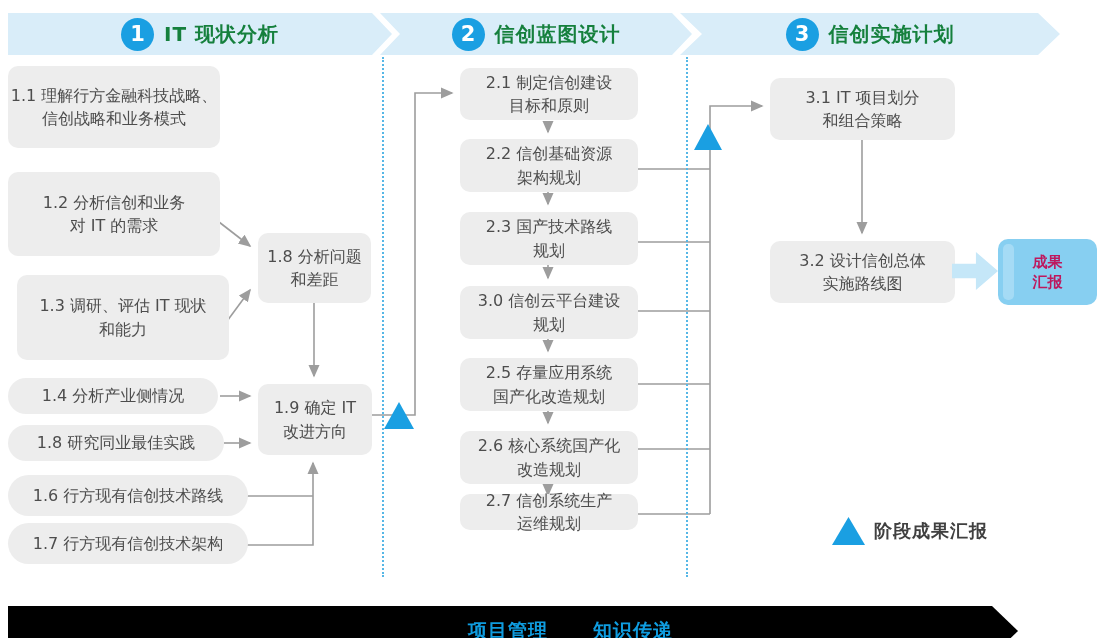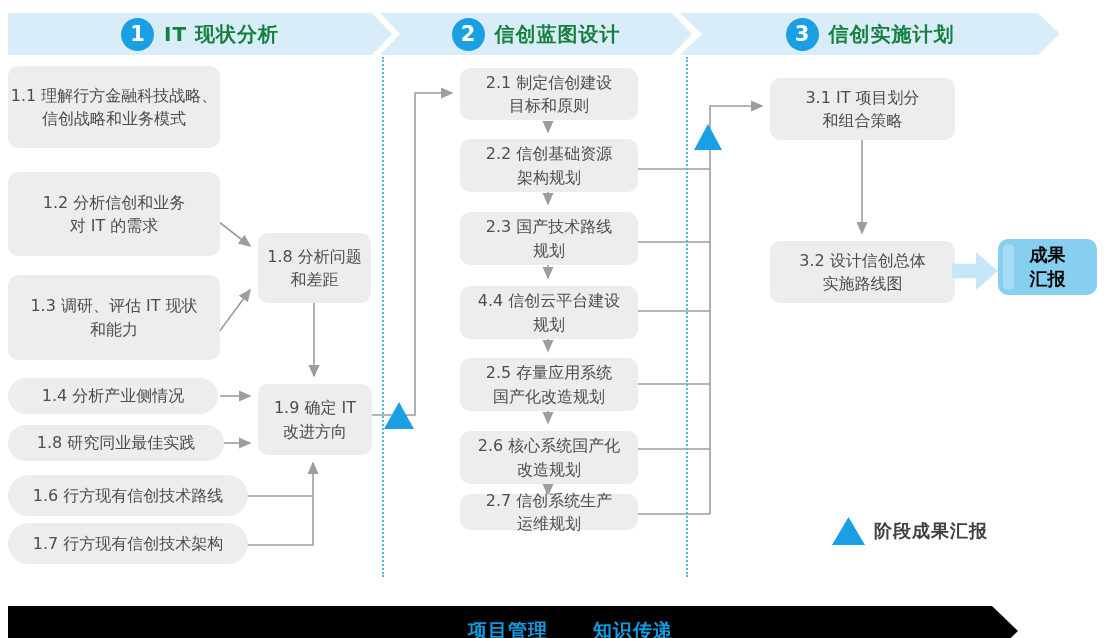--- a/index.html
+++ b/index.html
@@ -20,22 +20,22 @@
   
   .dot{position:absolute;top:57px;height:520px;width:0;border-left:2px dotted #56b7e6;}
   
   .b{position:absolute;background:#ededed;border-radius:10px;color:#4d4d4d;
      display:flex;align-items:center;justify-content:center;text-align:center;
      white-space:pre-line;font-size:16px;line-height:1.45;}
   .pill{border-radius:22px;font-size:16px;}
   
   .tri{position:absolute;background:#1a9fe2;clip-path:polygon(50% 0,100% 100%,0 100%);}
   
-  .report{position:absolute;left:998px;top:239px;width:99px;height:56px;background:#87cff1;
-          border-radius:10px;color:#000000;font-weight:bold;font-size:18px;line-height:1.35;
+  .report{position:absolute;left:998px;top:239px;width:99px;height:66px;background:#87cff1;
+          border-radius:10px;color:#be185d;font-weight:bold;font-size:15px;line-height:1.35;
           display:flex;align-items:center;justify-content:center;text-align:center;white-space:pre-line;}
   .stripe{position:absolute;left:5px;top:5px;bottom:5px;width:11px;background:#a5dbf5;border-radius:5px;}
   .blockarrow{position:absolute;left:952px;top:252px;width:46px;height:38px;background:#c5e7f8;
           clip-path:polygon(0 31%,52% 31%,52% 0,100% 50%,52% 100%,52% 69%,0 69%);}
   
   .legendlabel{position:absolute;left:874px;top:519px;color:#404040;font-weight:bold;font-size:18px;letter-spacing:1px;}
   
   .fband{position:absolute;left:8px;top:606px;width:1010px;height:50px;background:#000000;
          clip-path:polygon(0 0,calc(100% - 26px) 0,100% 50%,calc(100% - 26px) 100%,0 100%);}
   .flabel{position:absolute;top:50%;transform:translateY(-50%);color:#0f9cdf;
@@ -92,38 +92,38 @@
   </div>
   <div class="band band3">
     <span class="num">3</span>
     <span class="ptitle">信创实施计划</span>
   </div>
 
   <div class="b" style="left:8px;top:66px;width:212px;height:82px">1.1 理解行方金融科技战略、
 信创战略和业务模式</div>
   <div class="b" style="left:8px;top:172px;width:212px;height:84px">1.2 分析信创和业务
 对 IT 的需求</div>
-  <div class="b" style="left:8px;top:275px;width:212px;height:85px">1.3 调研、评估 IT 现状
+  <div class="b" style="left:17px;top:275px;width:212px;height:85px">1.3 调研、评估 IT 现状
 和能力</div>
   <div class="b pill" style="left:8px;top:378px;width:210px;height:36px">1.4 分析产业侧情况</div>
   <div class="b pill" style="left:8px;top:425px;width:216px;height:36px">1.8 研究同业最佳实践</div>
   <div class="b pill" style="left:8px;top:475px;width:240px;height:41px">1.6 行方现有信创技术路线</div>
   <div class="b pill" style="left:8px;top:523px;width:240px;height:41px">1.7 行方现有信创技术架构</div>
   <div class="b" style="left:258px;top:233px;width:113px;height:70px">1.8 分析问题
 和差距</div>
   <div class="b" style="left:258px;top:384px;width:114px;height:71px">1.9 确定 IT
 改进方向</div>
 
   <div class="b" style="left:460px;top:68px;width:178px;height:52px">2.1 制定信创建设
 目标和原则</div>
   <div class="b" style="left:460px;top:139px;width:178px;height:53px">2.2 信创基础资源
 架构规划</div>
   <div class="b" style="left:460px;top:212px;width:178px;height:53px">2.3 国产技术路线
 规划</div>
-  <div class="b" style="left:460px;top:286px;width:178px;height:53px">4.4 信创云平台建设
+  <div class="b" style="left:460px;top:286px;width:178px;height:53px">3.0 信创云平台建设
 规划</div>
   <div class="b" style="left:460px;top:358px;width:178px;height:53px">2.5 存量应用系统
 国产化改造规划</div>
   <div class="b" style="left:460px;top:431px;width:178px;height:53px">2.6 核心系统国产化
 改造规划</div>
   <div class="b" style="left:460px;top:494px;width:178px;height:36px">2.7 信创系统生产
 运维规划</div>
 
   <div class="b" style="left:770px;top:78px;width:185px;height:62px">3.1 IT 项目划分
 和组合策略</div>

